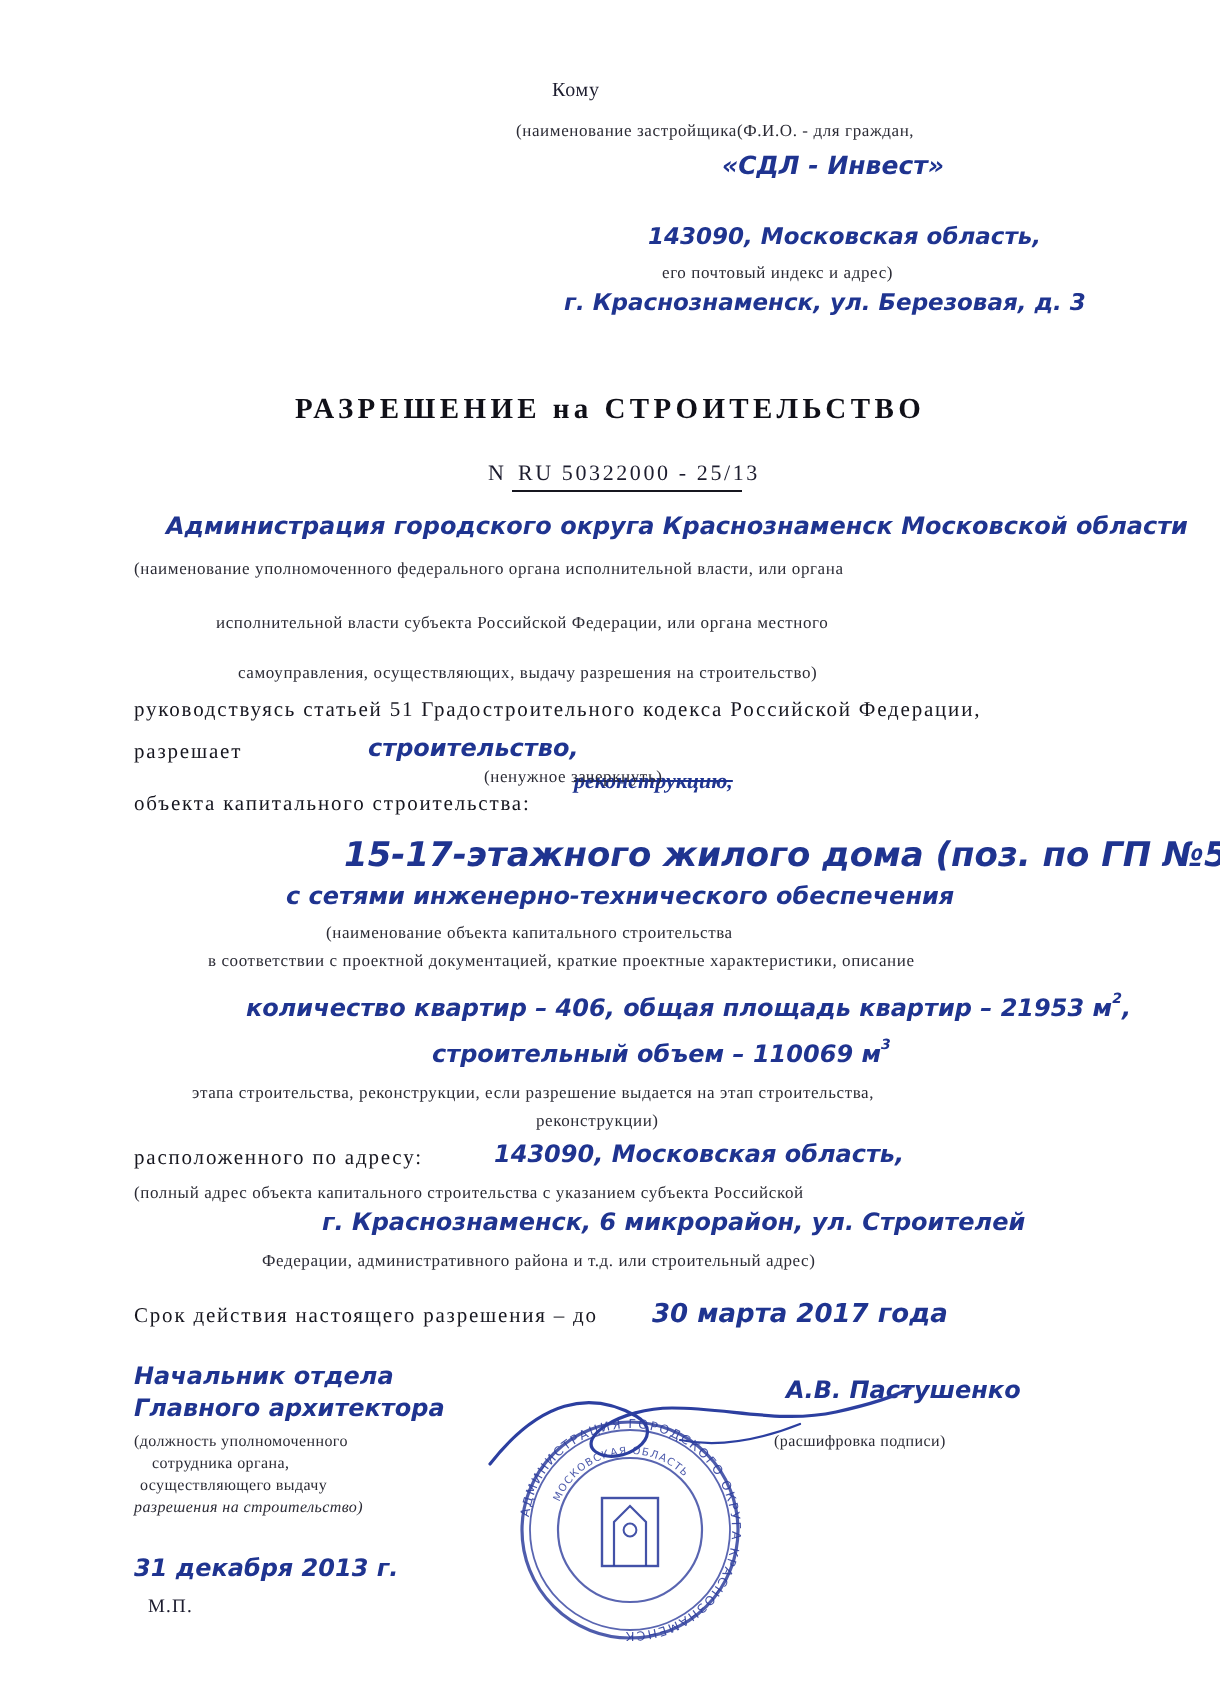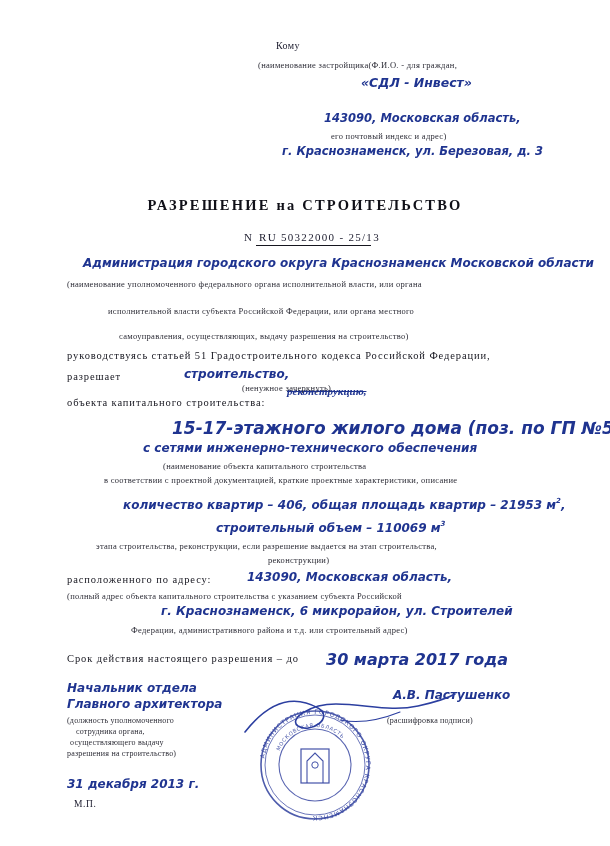--- a/index.html
+++ b/index.html
@@ -155,29 +155,29 @@
   <div class="row body-line" style="left:67px; top:574px;">расположенного по адресу:</div>
   <div class="row hand" style="left:247px; top:570px; font-size:12px;">143090,  Московская  область,</div>
 
   <div class="row small-note" style="left:67px; top:591px;">(полный адрес объекта капитального строительства с указанием субъекта Российской</div>
 
   <div class="row hand" style="left:161px; top:604px; font-size:12px;">г. Краснознаменск, 6 микрорайон, ул. Строителей</div>
 
   <div class="row small-note" style="left:131px; top:625px;">Федерации, административного района и т.д. или строительный адрес)</div>
 
   <div class="row body-line" style="left:67px; top:653px;">Срок действия настоящего разрешения  –  до</div>
-  <div class="row hand" style="left:326px; top:650px; font-size:16px;">30 марта  2017 года</div>
+  <div class="row hand" style="left:326px; top:650px; font-size:13px;">30 марта  2017 года</div>
 
   <div class="row hand" style="left:67px; top:681px; font-size:12px;">Начальник отдела</div>
   <div class="row hand" style="left:67px; top:697px; font-size:12px;">Главного архитектора</div>
 
   <div class="row tiny-note" style="left:67px; top:716px;">(должность уполномоченного</div>
   <div class="row tiny-note" style="left:76px; top:727px;">сотрудника органа,</div>
   <div class="row tiny-note" style="left:70px; top:738px;">осуществляющего выдачу</div>
-  <div class="row tiny-note" style="left:67px; top:749px;">разрешения на строительство)</div>
+  <div class="row tiny-note" style="left:67px; top:749px;font-style:italic;">разрешения на строительство)</div>
 
   <div class="row hand" style="left:393px; top:688px; font-size:12px;">А.В. Пастушенко</div>
   <div class="row tiny-note" style="left:387px; top:716px;">(расшифровка подписи)</div>
 
   <div class="sign">
     <svg width="230" height="60" viewBox="0 0 230 60">
       <path d="M5,42 C30,10 55,5 78,18 C95,28 70,44 58,36 C48,29 70,14 96,14 C125,14 150,22 178,16 C196,12 208,8 215,4" fill="none" stroke="#2c3fa0" stroke-width="1.6" stroke-linecap="round"></path>
       <path d="M100,30 C120,34 140,30 160,22" fill="none" stroke="#2c3fa0" stroke-width="1.1" stroke-linecap="round"></path>
     </svg>
   </div>

